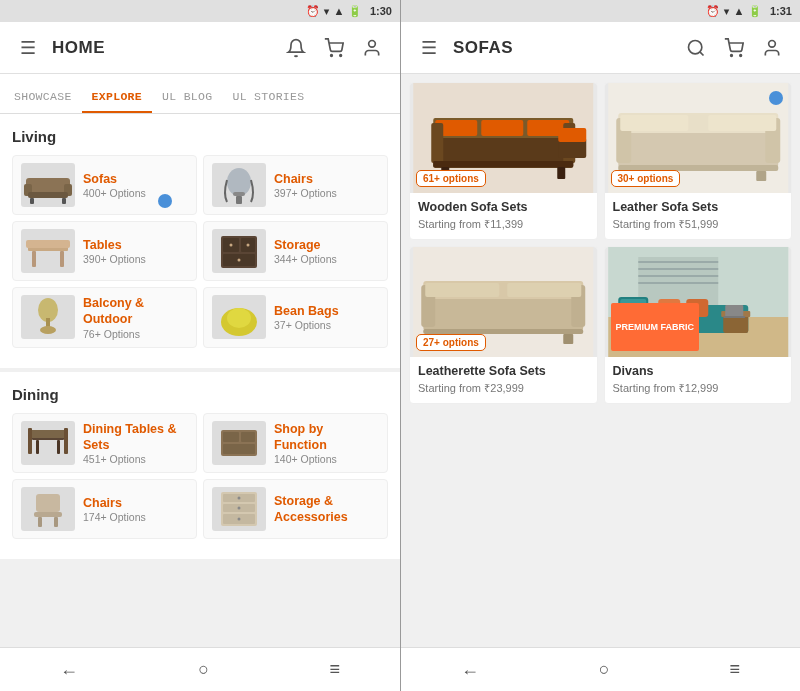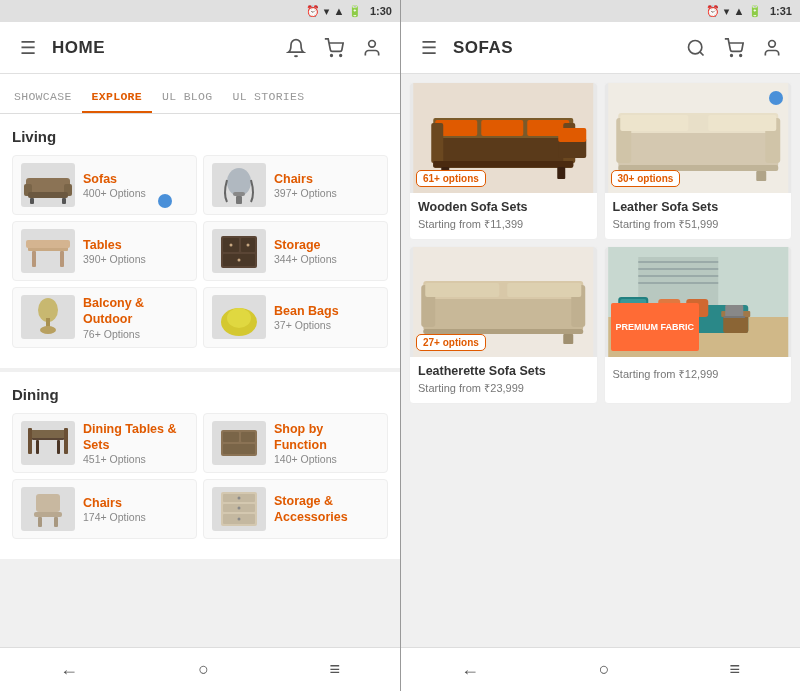--- a/index.html
+++ b/index.html
@@ -622,20 +622,21 @@
             <rect x="115" y="68" width="25" height="18" rx="2" fill="#8B6535"></rect>
             <rect x="113" y="64" width="29" height="6" rx="1" fill="#a07848"></rect>
 
             <rect x="117" y="58" width="18" height="12" rx="1" fill="#888"></rect>
             <rect x="115" y="69" width="22" height="2" rx="1" fill="#777"></rect>
           </svg>
           <div class="options-badge">20+ options</div>
           <div class="premium-badge">PREMIUM FABRIC</div>
         </div>
         <div class="product-info">
+          <div class="product-name">Divans</div>
           <div class="product-price">Starting from ₹12,999</div>
         </div>
       </div>
 
     </div>
   </div>
 
   <div class="bottom-nav">
     <div class="bottom-nav-btn">←</div>
     <div class="bottom-nav-btn">○</div>

